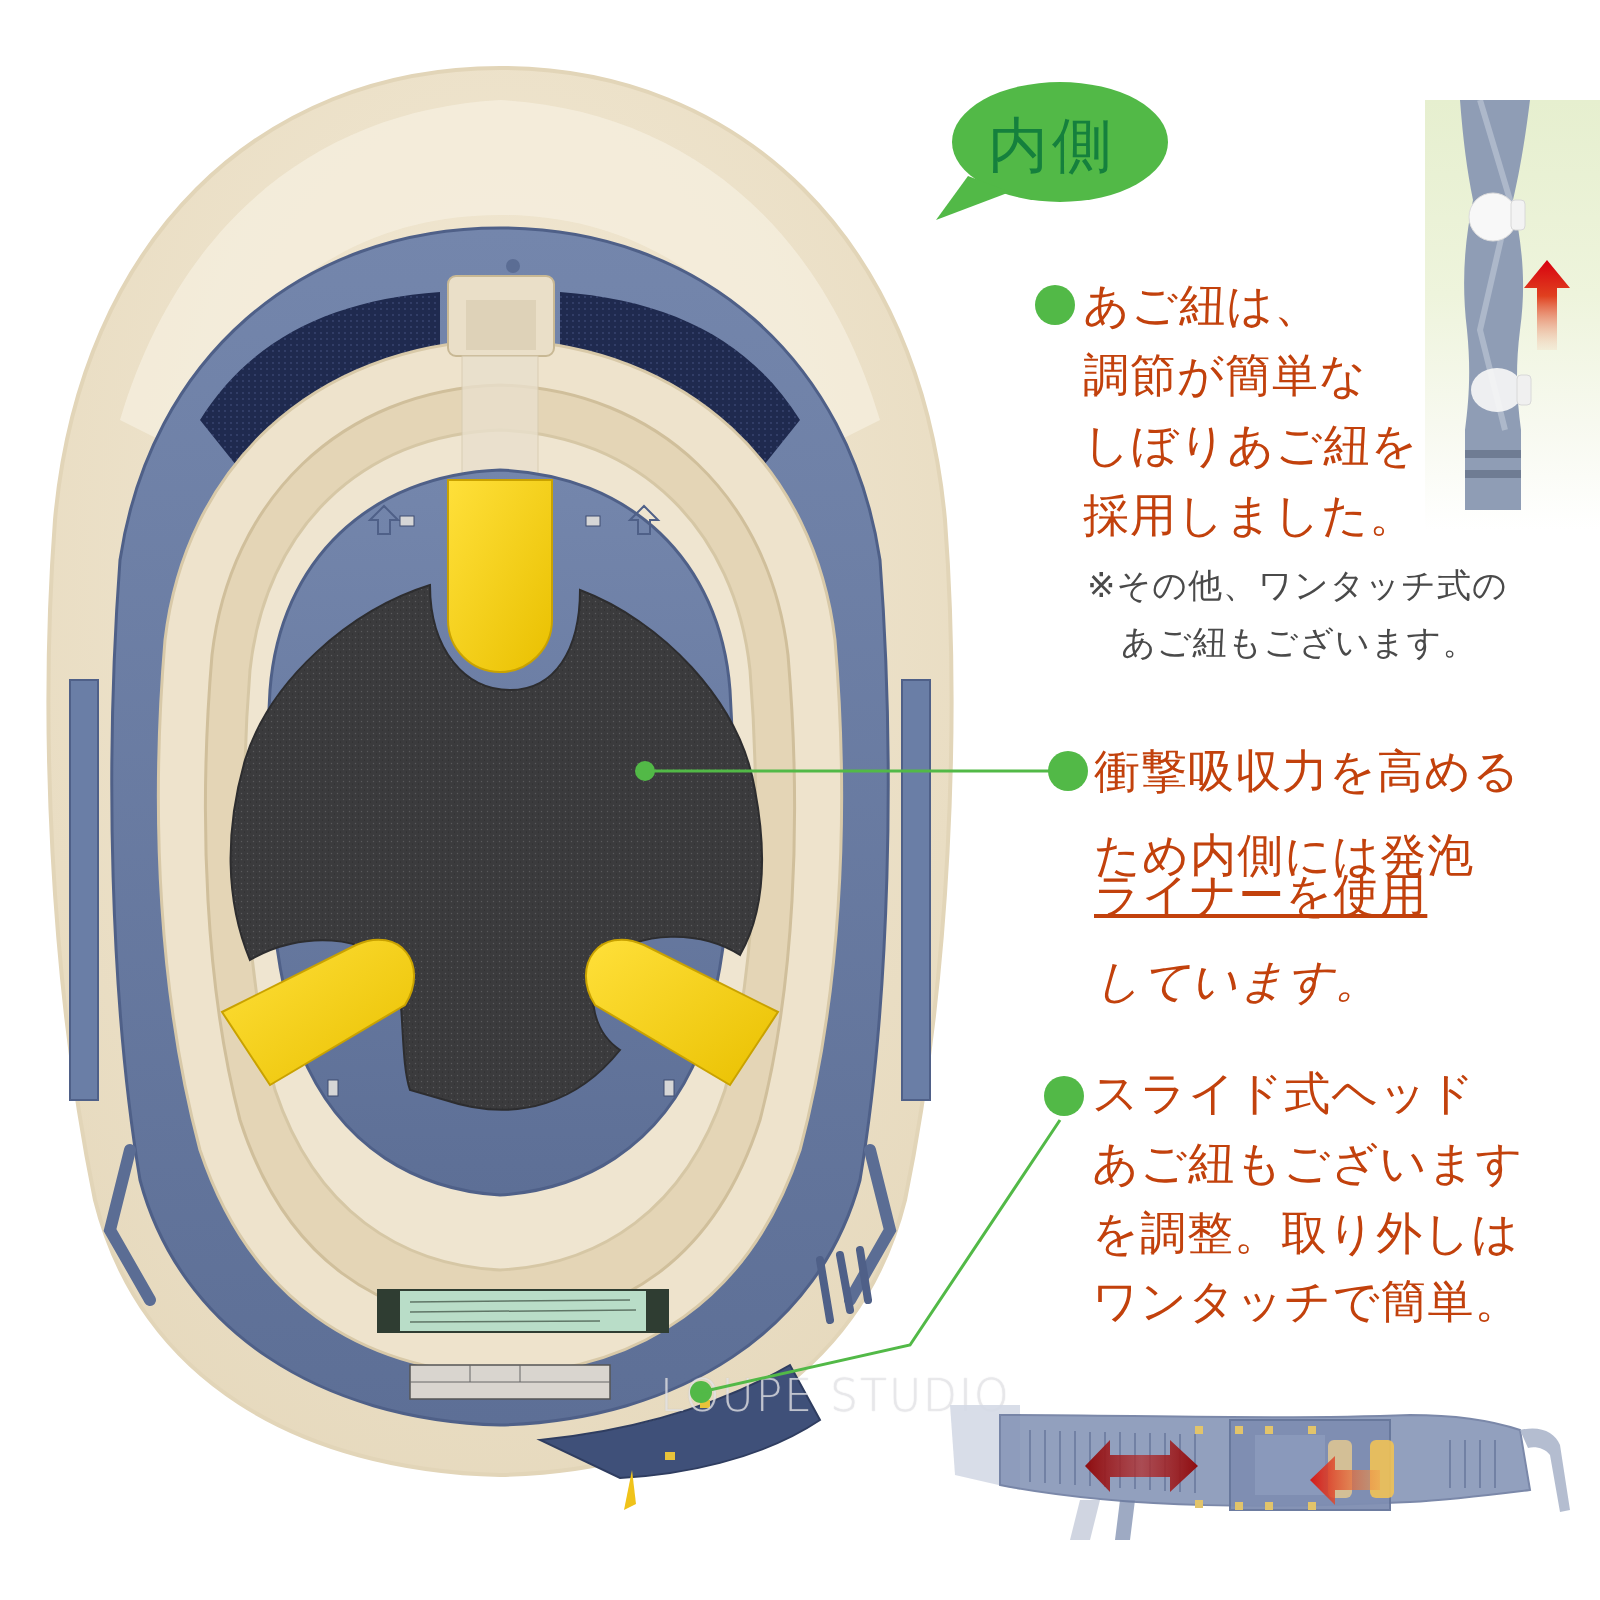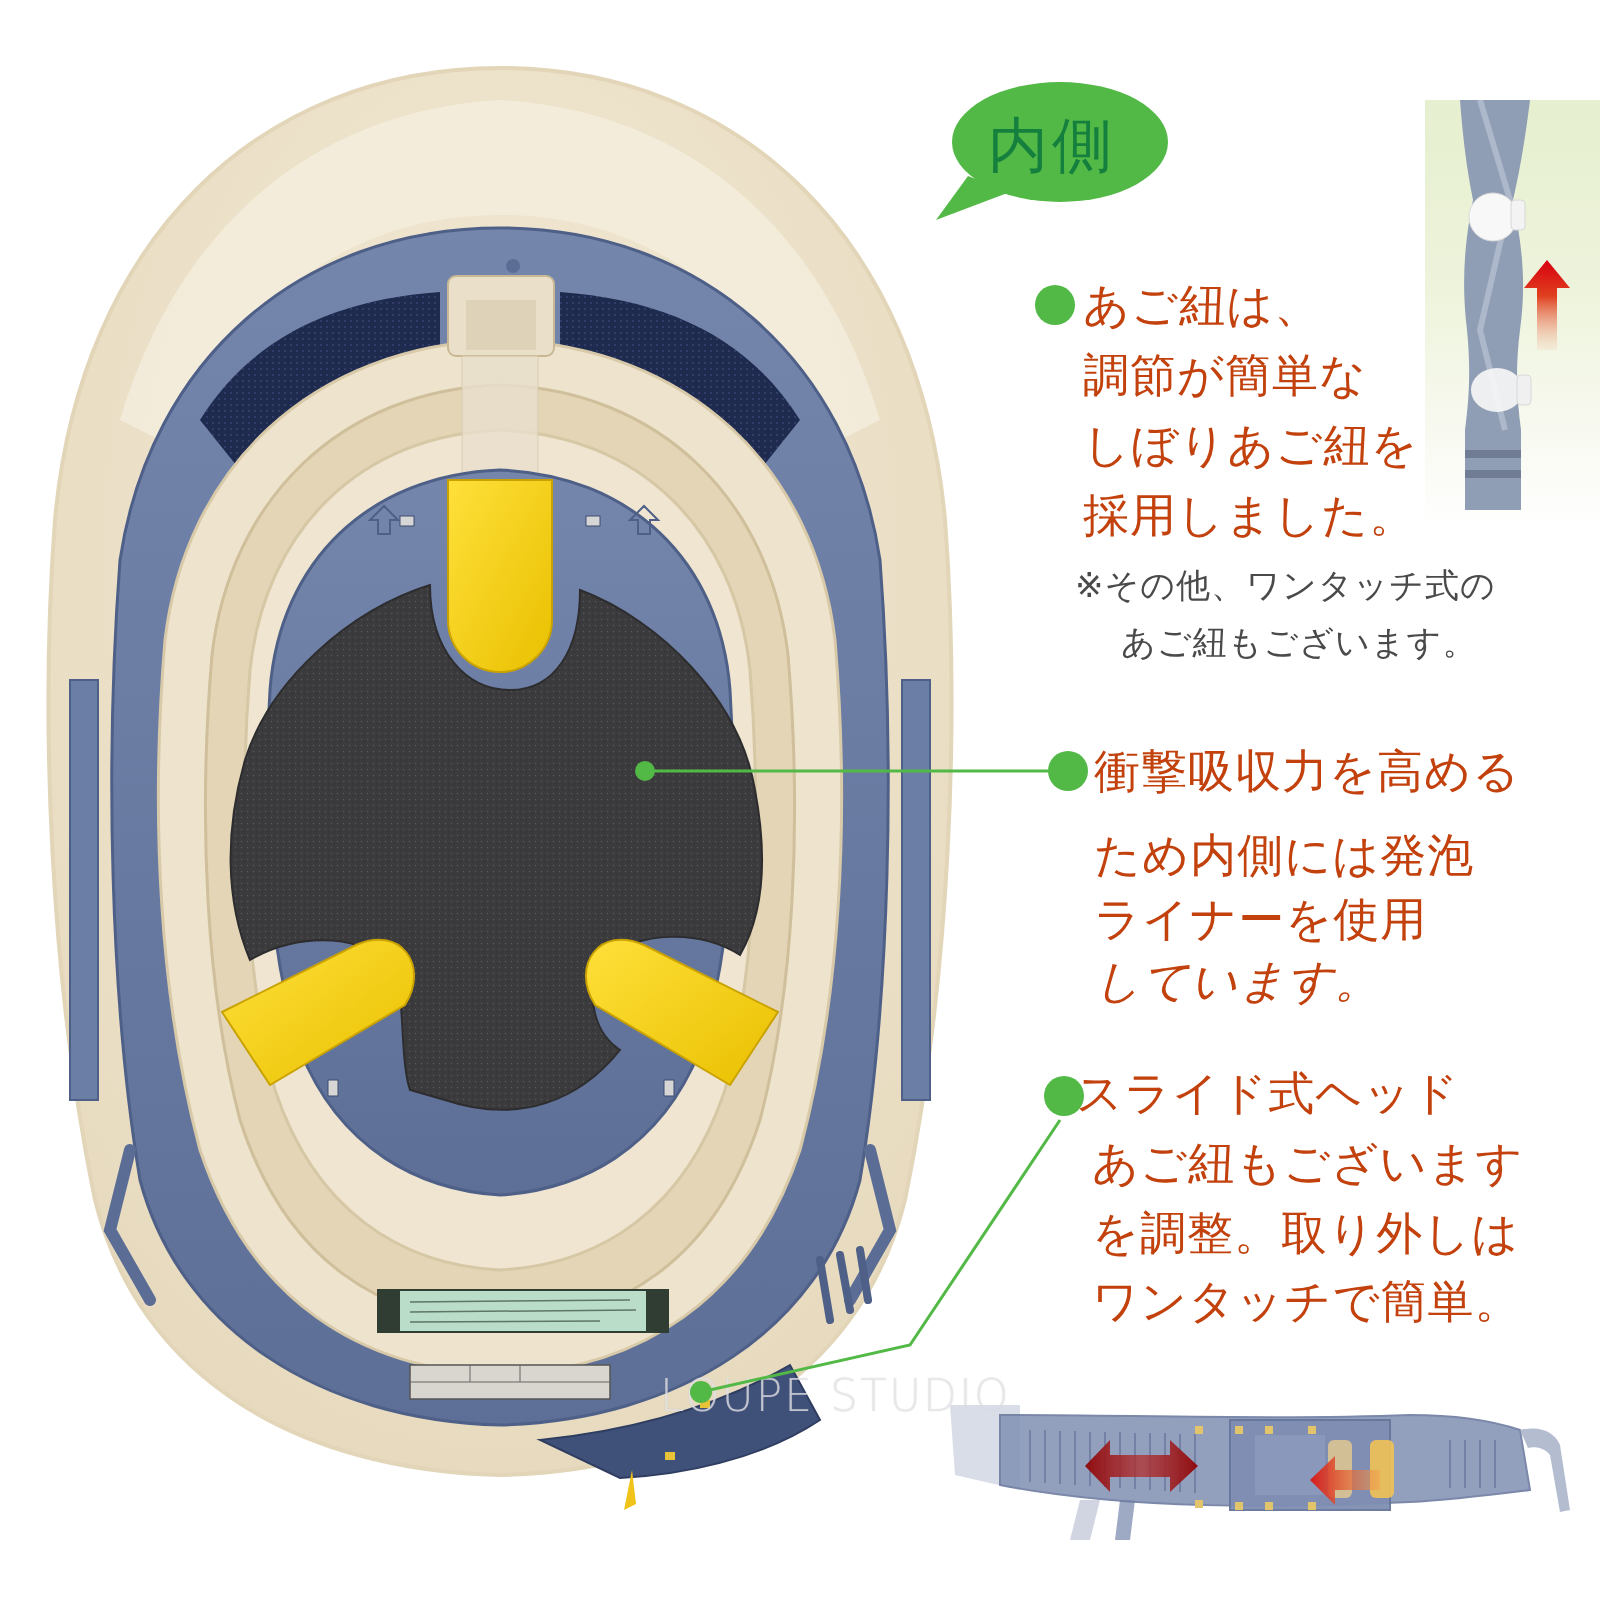--- a/index.html
+++ b/index.html
@@ -154,35 +154,35 @@
     <circle cx="701" cy="1392" r="11" fill="#52b947"></circle>
     <polyline points="701,1392 910,1345 1060,1120" fill="none" stroke="#52b947" stroke-width="3"></polyline>
   </svg>
 
   <div class="callout" style="left:1035px; top:270px;">
     <div class="callout-dot" style="left:0; top:15px;"></div>
     <div class="callout-text" style="left:48px; top:0;">あご紐は、</div>
     <div class="callout-text" style="left:48px; top:70px;">調節が簡単な</div>
     <div class="callout-text" style="left:48px; top:140px;">しぼりあご紐を</div>
     <div class="callout-text" style="left:48px; top:210px;">採用しました。</div>
-    <div class="callout-note" style="left:40px; top:288px;text-align:center;">※その他、ワンタッチ式の</div>
+    <div class="callout-note" style="left:52px; top:288px;text-align:center;">※その他、ワンタッチ式の</div>
     <div class="callout-note" style="left:86px; top:345px;">あご紐もございます。</div>
   </div>
 
   <div class="callout" style="left:1048px; top:736px;">
     <div class="callout-dot" style="left:0; top:15px;"></div>
     <div class="callout-text" style="left:46px; top:0;">衝撃吸収力を高める</div>
     <div class="callout-text" style="left:46px; top:84px;">ため内側には発泡</div>
-    <div class="callout-text" style="left:46px; top:148px;">ライナーを使用</div>
+    <div class="callout-text" style="left:46px; top:124px;text-decoration:underline;">ライナーを使用</div>
     <div class="callout-text" style="left:46px; top:210px;font-style:italic;">しています。</div>
   </div>
 
   <div class="callout" style="left:1044px; top:1058px;">
     <div class="callout-dot" style="left:0; top:18px;"></div>
-    <div class="callout-text" style="left:32px; top:0;">スライド式ヘッド</div>
+    <div class="callout-text" style="left:48px; top:0;">スライド式ヘッド</div>
     <div class="callout-text" style="left:48px; top:70px;">あご紐もございます</div>
     <div class="callout-text" style="left:48px; top:140px;">を調整。取り外しは</div>
     <div class="callout-text" style="left:48px; top:208px;">ワンタッチで簡単。</div>
   </div>
 
   <div class="strap-inset">
     <svg width="175" height="430" viewBox="0 0 175 430" xmlns="http://www.w3.org/2000/svg">
       <defs>
         <linearGradient id="arrowG" x1="0" y1="0" x2="0" y2="1">
           <stop offset="0" stop-color="#d7000f"></stop>

